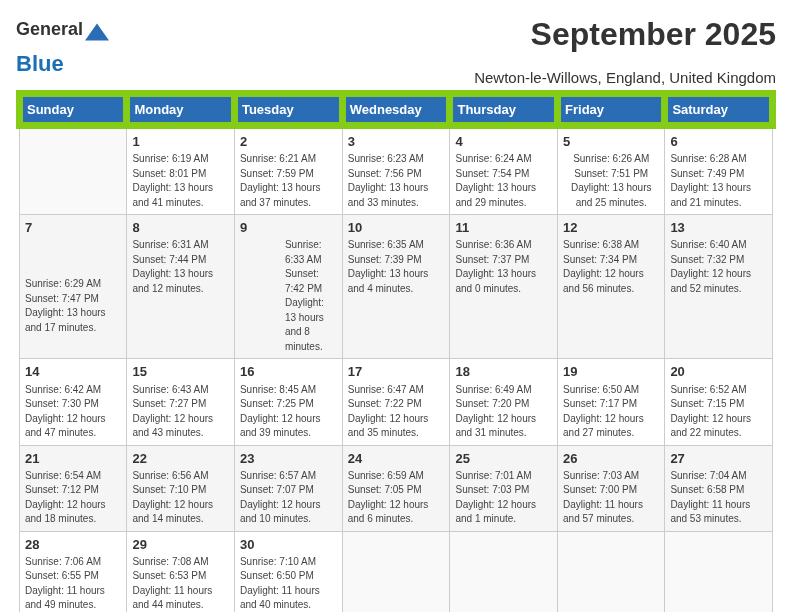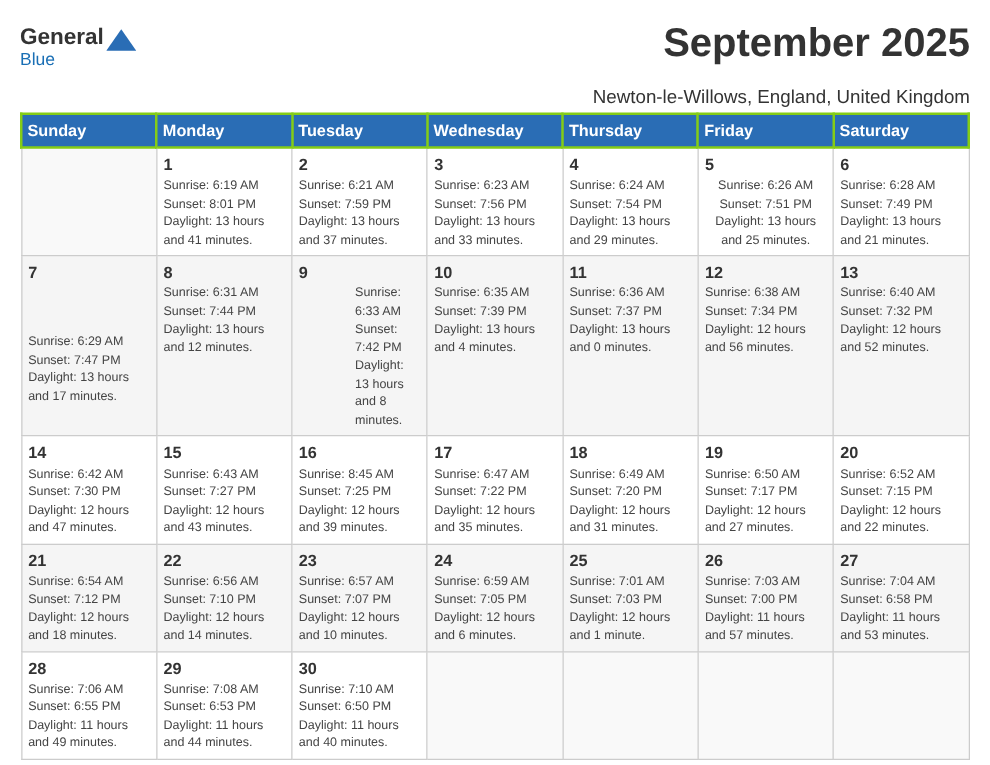--- a/index.html
+++ b/index.html
@@ -23,24 +23,25 @@
       margin-top: 4px;
       text-align: center;
     }
     .logo-general {
       font-size: 18px;
       font-weight: bold;
       color: #333;
       line-height: 1.1;
     }
     .logo-blue {
-      font-size: 14px;
-      font-weight: normal;
+      font-size: 22px;
+      font-weight: bold;
       color: #1a6fb5;
       line-height: 1.1;
+      margin-top: 12px;
     }
     .logo-icon {
       width: 24px;
       height: 18px;
       display: inline-block;
       position: relative;
       top: 2px;
     }
     .title-block {
       text-align: right;
@@ -60,21 +61,21 @@
       border-collapse: collapse;
       border: 1px solid #ccc;
     }
     .calendar th {
       background-color: #2a6db5;
       color: #fff;
       font-size: 13px;
       font-weight: bold;
       padding: 5px 4px;
       text-align: left;
-      border: 2px solid #84cc16;
+      border: 7px solid #84cc16;
     }
     .calendar td {
       vertical-align: top;
       padding: 4px 5px;
       border: 1px solid #ccc;
       width: 108px;
       min-height: 80px;
       font-size: 10.5px;
       color: #333;
       line-height: 1.4;

